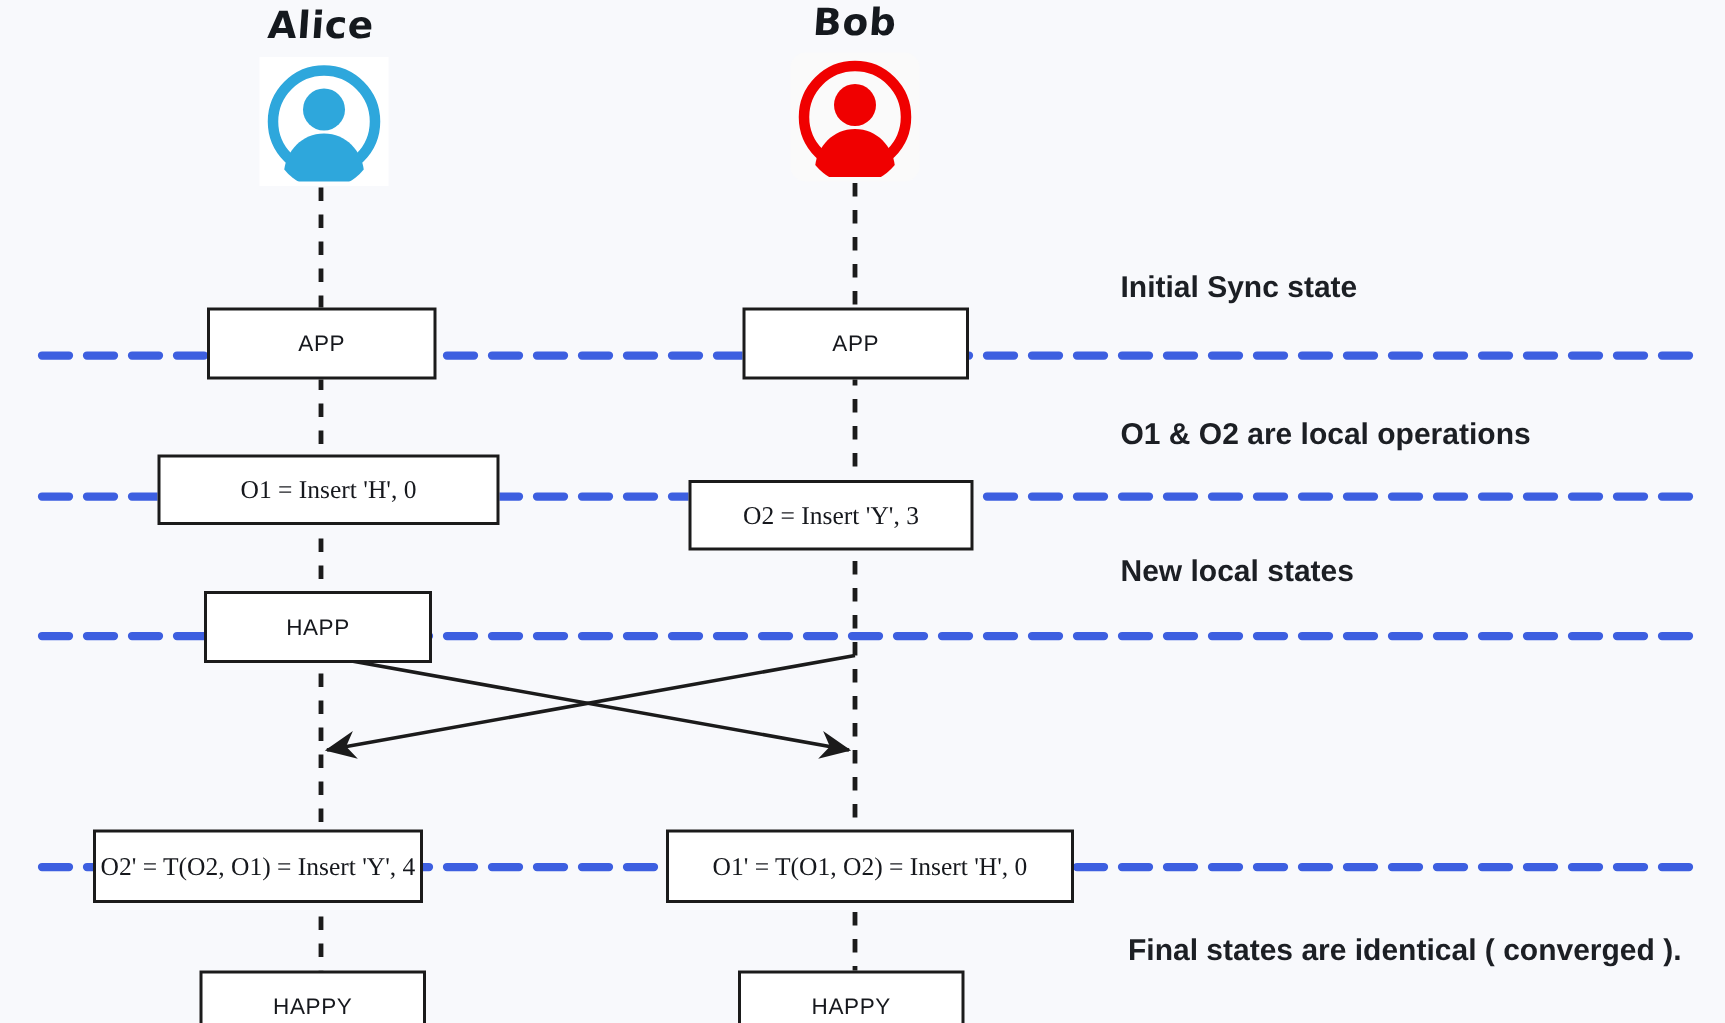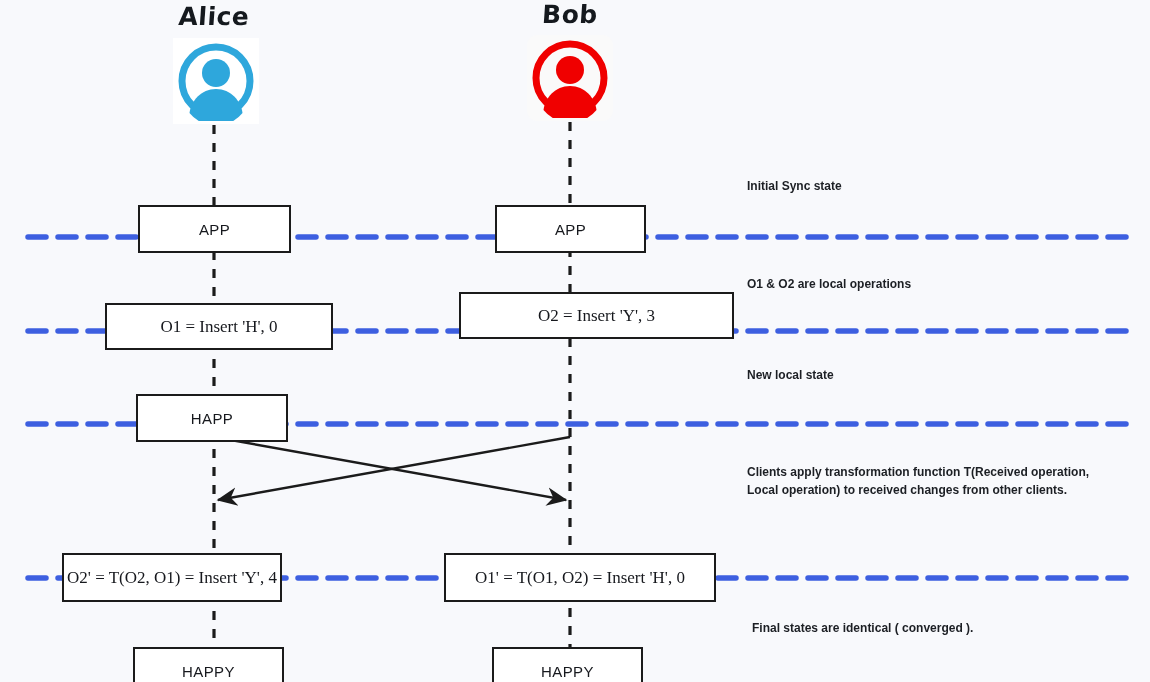--- a/index.html
+++ b/index.html
@@ -66,21 +66,21 @@
   }
   .node-box.op {
     font-family: "Liberation Serif", serif;
     font-size: 17px;
   }
 
   
   .annotation {
     position: absolute;
     font-family: "Liberation Sans", sans-serif;
-    font-size: 12px;
+    font-size: 20px;
     font-weight: 600;
     color: #1c1f24;
     line-height: 1.47;
     width: 400px;
   }
 </style>
 </head>
 <body>
 
 <div id="canvas">
@@ -123,27 +123,26 @@
       <circle cx="40" cy="32" r="14" fill="#f00000"></circle>
       <path d="M40 48 C25 48 15 60 13.5 72 A34 34 0 0 0 66.5 72 C65 60 55 48 40 48 Z" fill="#f00000"></path>
     </svg>
   </div>
 
   <div class="node-box state" style="left:138px; top:163px; width:153px; height:48px;">APP</div>
   <div class="node-box state" style="left:495px; top:163px; width:151px; height:48px;">APP</div>
   <div class="annotation" style="left:747px; top:178px;">Initial Sync state</div>
 
   <div class="node-box op" style="left:105px; top:261px; width:228px; height:47px;text-align:center;">O1 = Insert 'H', 0</div>
-  <div class="node-box op" style="left:459px; top:250px; width:275px; height:47px;">O2 = Insert 'Y', 3</div>
+  <div class="node-box op" style="left:459px; top:278px; width:190px; height:47px;">O2 = Insert 'Y', 3</div>
   <div class="annotation" style="left:747px; top:276px;">O1 &amp; O2 are local operations</div>
 
   <div class="node-box state" style="left:136px; top:352px; width:152px; height:48px;text-align:center;">HAPP</div>
-  <div class="annotation" style="left:747px; top:367px;">New local state</div>
+  <div class="annotation" style="left:747px; top:367px;">New local states</div>
 
   <div class="node-box op" style="left:62px; top:511px; width:220px; height:49px;">O2' = T(O2, O1) = Insert 'Y', 4</div>
   <div class="node-box op" style="left:444px; top:511px; width:272px; height:49px;">O1' = T(O1, O2) = Insert 'H', 0</div>
-  <div class="annotation" style="left:747px; top:464px; width:345px;">Clients apply transformation function T(Received operation, Local operation) to received changes from other clients.</div>
 
   <div class="node-box state" style="left:133px; top:605px; width:151px; height:48px;">HAPPY</div>
   <div class="node-box state" style="left:492px; top:605px; width:151px; height:48px;">HAPPY</div>
   <div class="annotation" style="left:752px; top:620px;">Final states are identical ( converged ).</div>
 
 </div>
 
 </body></html>

